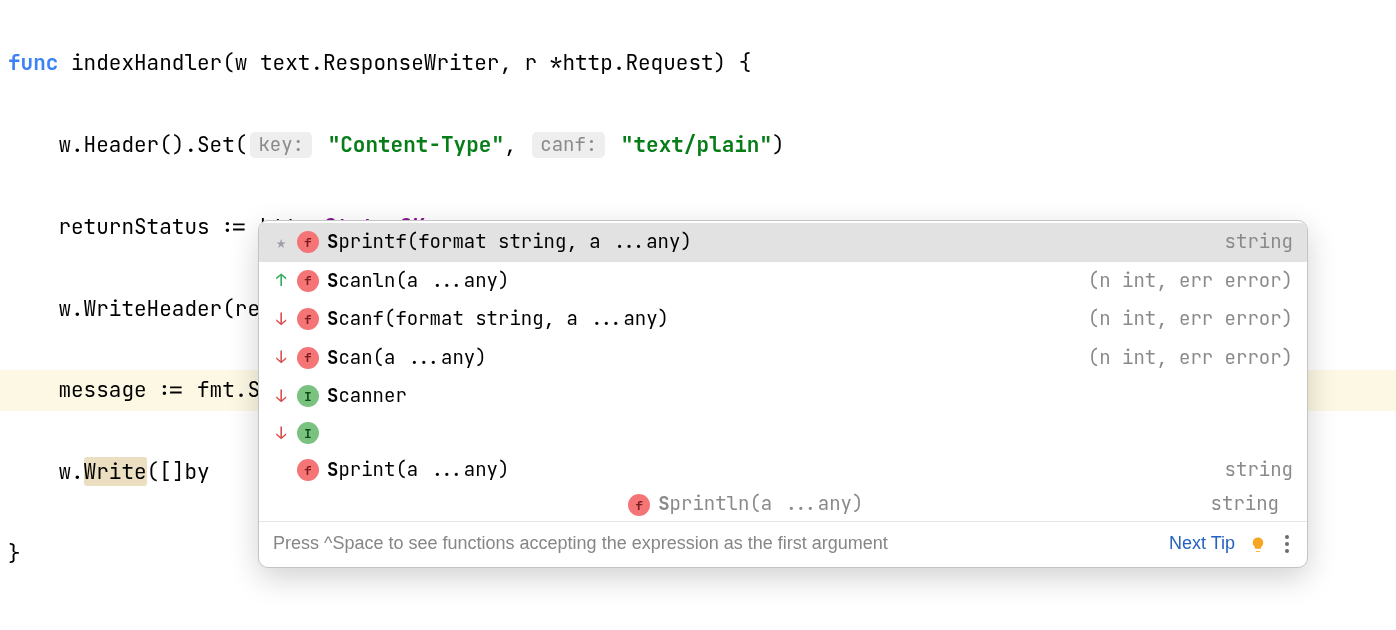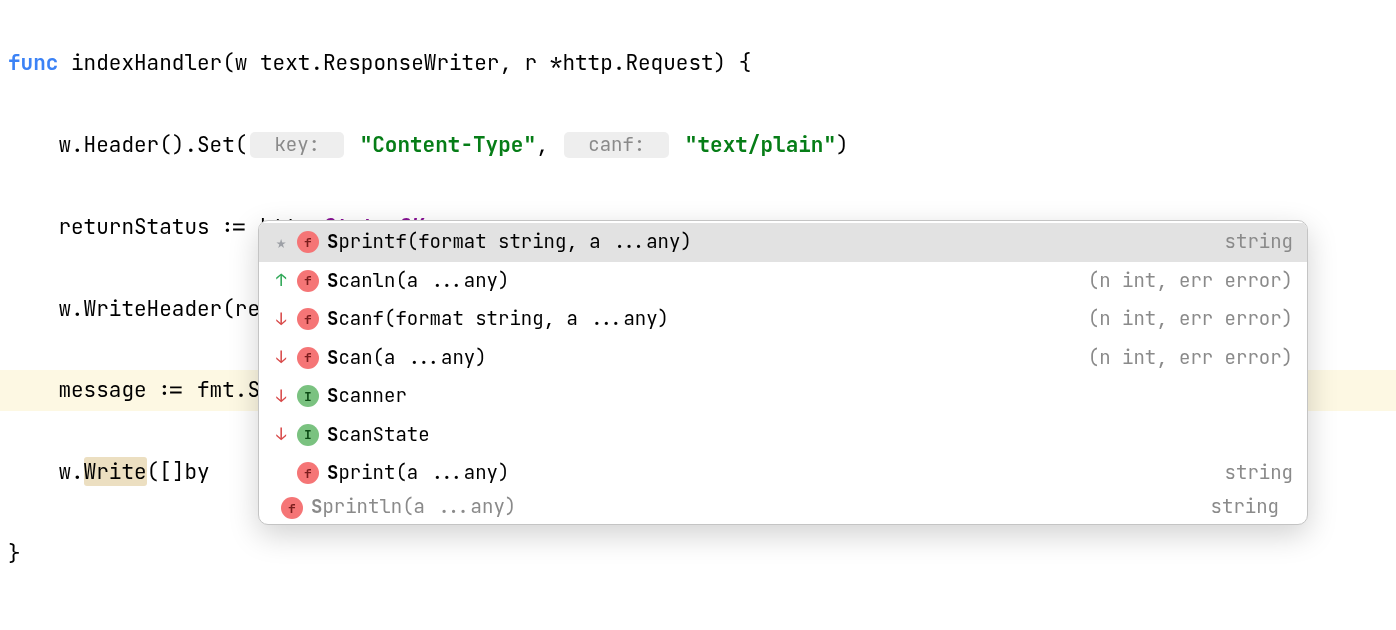--- a/index.html
+++ b/index.html
@@ -22,21 +22,21 @@
   .line.hl-yellow { background: #fdf8e3; }
 
   .kw { color: #3b82f6; font-weight: 600; }
   .str { color: #067d17; font-weight: 600; }
   .const { color: #871094; font-style: italic; font-weight: 700; }
   .param-hint {
     display: inline-block;
     background: #eeeeee;
     color: #8a8a8a;
     border-radius: 5px;
-    padding: 0 24px;
+    padding: 0 8px;
     font-size: 19px;
     line-height: 26px;
     vertical-align: 1px;
     margin: 0 3px;
   }
   .hl-write { background: #ecdfc1; border-radius: 3px; padding: 1px 0; text-align: center; }
   .cursel-left { background: #a6d2ff; }
   .cursel-right { background: #a6d2ff; }
 
   
@@ -115,21 +115,21 @@
   }
   .dots {
     display: inline-flex;
     flex-direction: column;
     gap: 3px;
     padding: 2px 4px;
     cursor: pointer;
   }
   .dots span { width:4px; height:4px; background:#6b6b6b; border-radius:50%; display:block; }
 
-  .trunc-item { color:#8a8a8a; padding:0 14px 3px 56px; }
+  .trunc-item { color:#8a8a8a; padding:0 14px 3px 56px;text-align:center; }
 </style>
 </head>
 <body>
 
 <div class="code-area">
 <div class="line"><span class="kw">func</span> <span>indexHandler</span><span>(w text.ResponseWriter, r *http.Request) {</span></div>
 <div class="line">    <span>w.Header().Set(</span><span class="param-hint">key:</span> <span class="str">"Content-Type"</span><span>, </span><span class="param-hint">canf:</span> <span class="str">"text/plain"</span><span>)</span></div>
 <div class="line">    <span>returnStatus := http.</span><span class="const">StatusOK</span></div>
 <div class="line">    <span>w.WriteHeader(returnStatus)</span></div>
 <div class="line hl-yellow">    <span>message := fmt.S</span><span class="cursel-left">(</span><span class="str">"Hello #{r.UserAgent()}!"</span><span class="cursel-right">)</span></div>
@@ -184,26 +184,39 @@
           <span class="kind-badge kind-i">I</span>
         </span>
         <span class="label"><span class="match">S</span>canner</span>
         <span class="ret"></span>
       </div>
       <div class="popup-item">
         <span class="left">
           <span class="arrow down">↓</span>
           <span class="kind-badge kind-i">I</span>
         </span>
-        <span class="label"><span class="match">S</span>canState</span>
         <span class="ret"></span>
       </div>
       <div class="popup-item">
         <span class="left">
           <span class="arrow none">•</span>
           <span class="kind-badge kind-f">f</span>
         </span>
         <span class="label"><span class="match">S</span>print(a ...any)</span>
         <span class="ret">string</span>
       </div>
     </div>
   <div class="trunc-item" id="ac-trunc"><span class="kind-badge kind-f" style="margin-left: -34px; margin-right: 8px;">f</span><span><span style="font-weight: 700; color: rgb(138, 138, 138);">S</span>println(a ...any)</span><span style="float: right; padding-right: 14px;">string</span></div>
+  <div class="popup-footer">
+    <span class="hint">Press ^Space to see functions accepting the expression as the first argument</span>
+    <span class="next-tip">Next Tip</span>
+    <span class="bulb">
+      <svg viewBox="0 0 24 24" width="18" height="18">
+          <path fill="#f5a623" d="M9 21h6v-1H9v1zm3-19C8 2 5 5 5 9c0 2.4 1.2 4.5 3 5.7V17h8v-2.3c1.8-1.2 3-3.3 3-5.7 0-4-3-7-7-7z"></path>
+        </svg>
+    </span>
+    <span class="dots">
+        <span></span>
+        <span></span>
+        <span></span>
+      </span>
+  </div>
 </div>
 
 </body></html>

